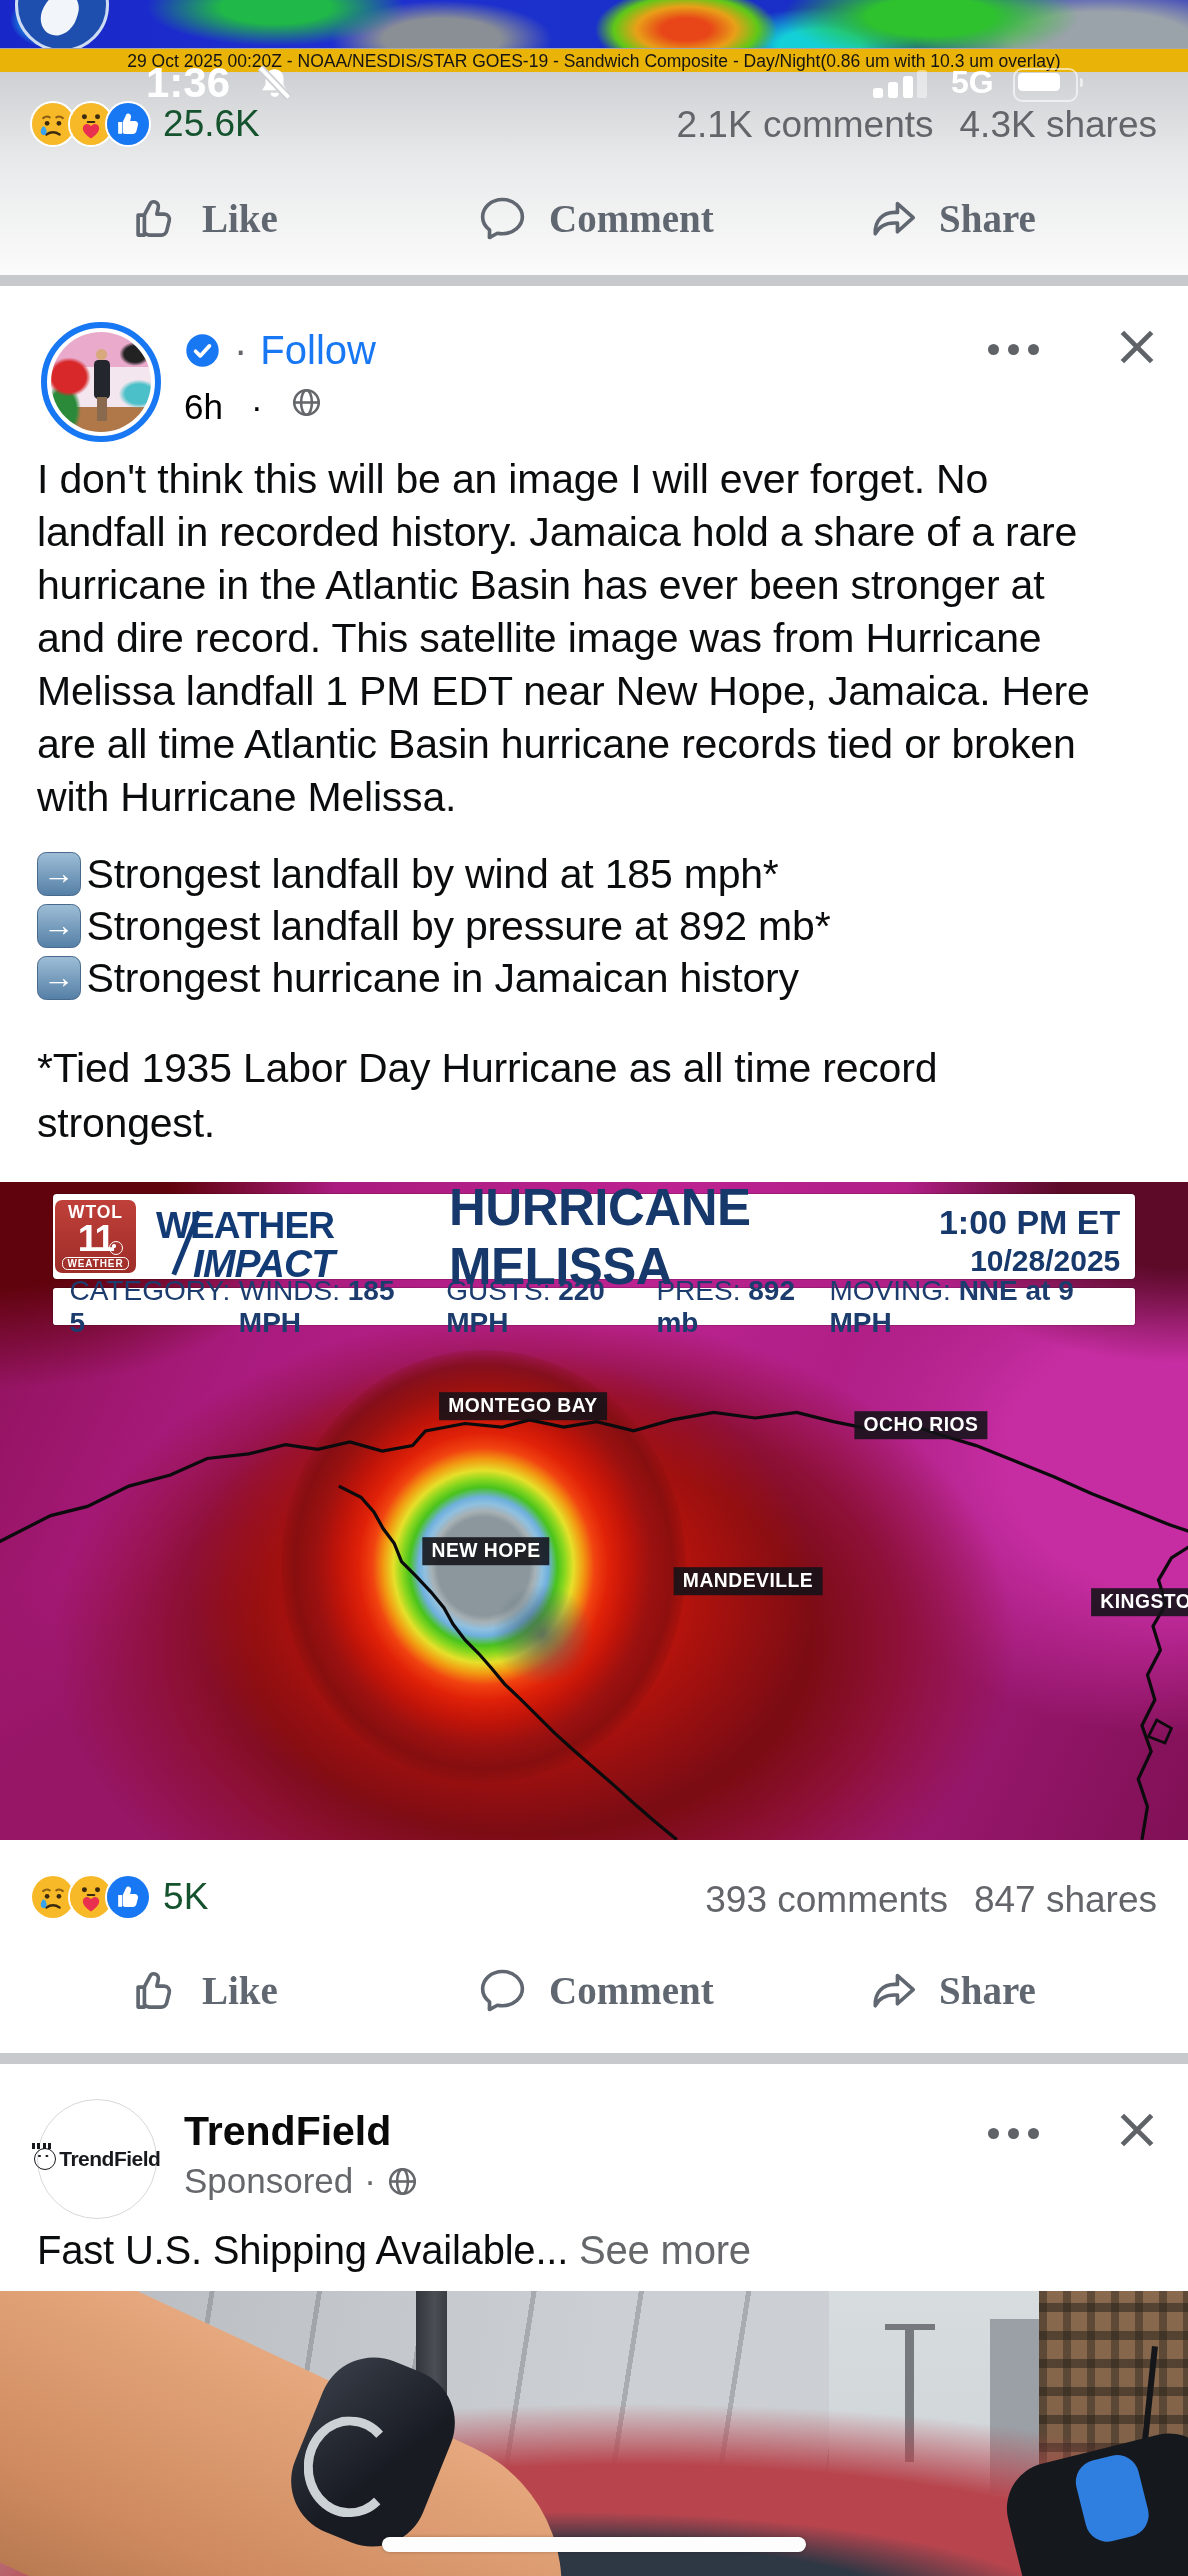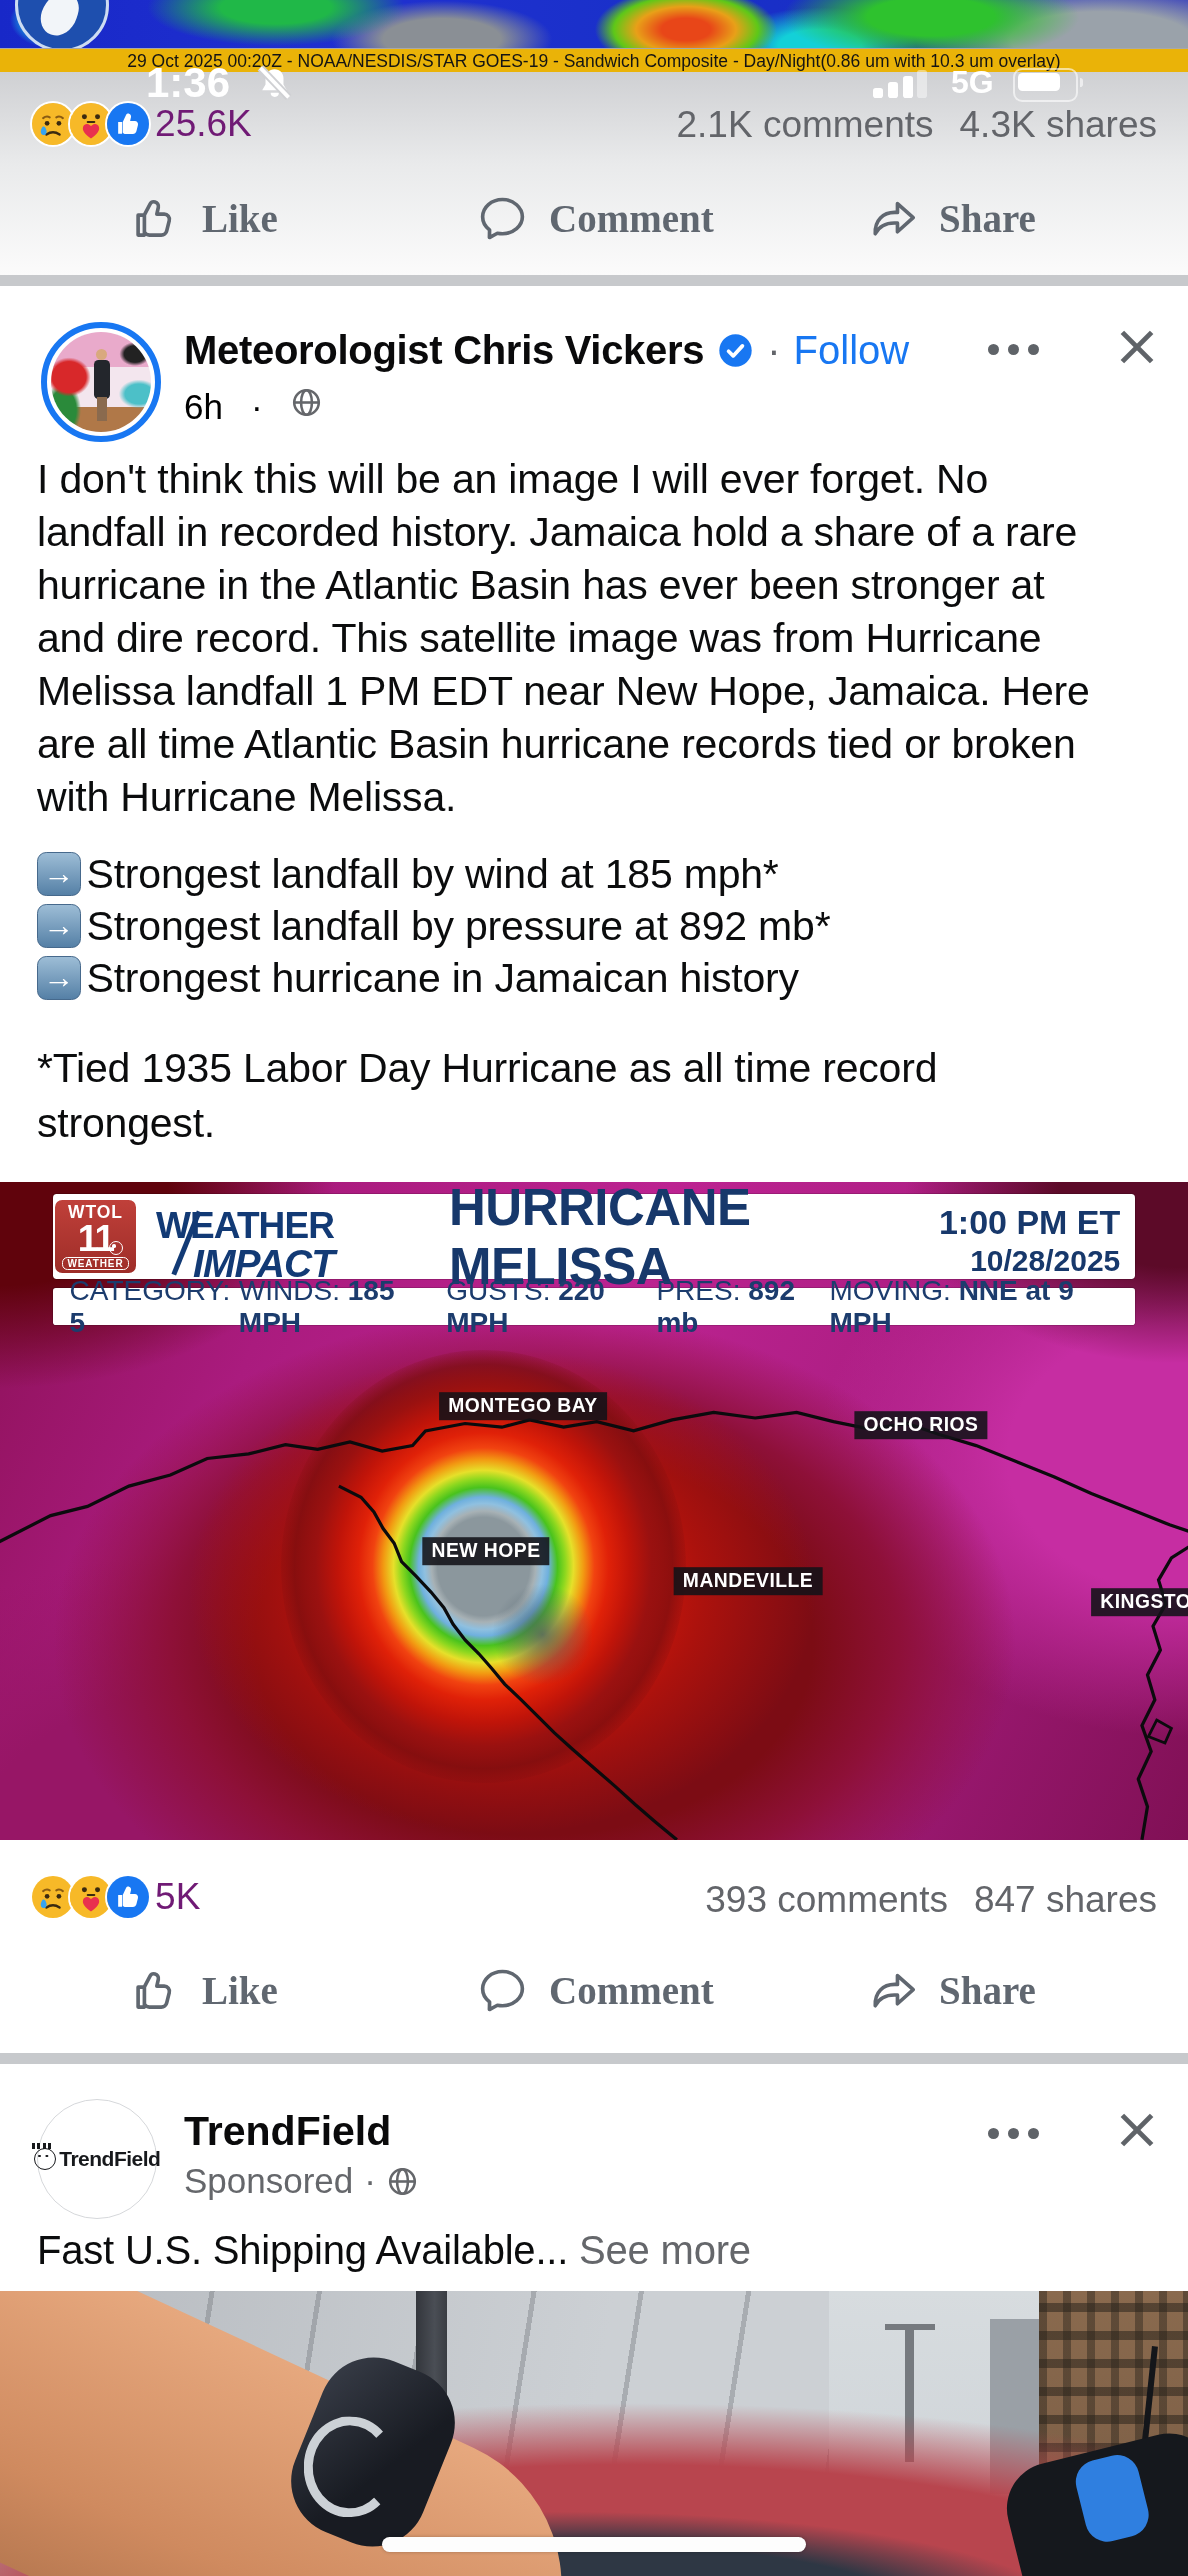--- a/index.html
+++ b/index.html
@@ -41,21 +41,21 @@
     border-radius:9.2px;}
   .battery i{position:absolute;left:2.8px;top:2.8px;width:42px;height:18.4px;background:#fff;border-radius:4.6px;}
   .battery u{position:absolute;right:-7.4px;top:8.3px;width:3.7px;height:9.2px;background:rgba(255,255,255,.6);
     border-radius:0 2.8px 2.8px 0;}
 
   
   .rx-row{display:flex;align-items:center;}
   .rx{width:42px;height:42px;border-radius:50%;border:2.8px solid #fff;margin-right:-8.3px;
       position:relative;flex:0 0 auto;}
   .rx svg{position:absolute;left:0;top:0;}
-  .rx-count{margin-left:12px;font-size:37px;color:#701a75;}
+  .rx-count{margin-left:20px;font-size:37px;color:#14532d;}
   .counts-right{font-size:37px;color:#63656a;display:flex;gap:26px;}
 
   
   .action-row{display:flex;align-items:center;gap:20px;color:#606770;
     font-size:39px;font-weight:600;font-family:Liberation Serif, serif;}
   .action-row svg{display:block;}
 
   .divider{left:0;width:1188px;height:11px;background:#c7c9cc;}
 
   
@@ -280,21 +280,20 @@
 </div>
 
 <div class="abs divider" style="top:275px;"></div>
 
 <div class="abs avatar-ring">
   <div class="avatar-photo">
     <div class="avatar-man"></div>
   </div>
 </div>
 <div class="abs post-head-line">
-  <span class="author-name">Meteorologist Chris Vickers</span>
   <svg width="37" height="37" viewBox="0 0 24 24">
     <circle cx="12" cy="12" r="10.5" fill="#1877f2"></circle>
     <path d="M7.5 12.5l3 3 6-6.5" stroke="#fff" stroke-width="2.4" fill="none" stroke-linecap="round" stroke-linejoin="round"></path>
   </svg>
   <span class="head-dot">·</span>
   <span class="follow-link">Follow</span>
 </div>
 <div class="abs meta-line">
   <span>6h</span>
   <span>·</span>

